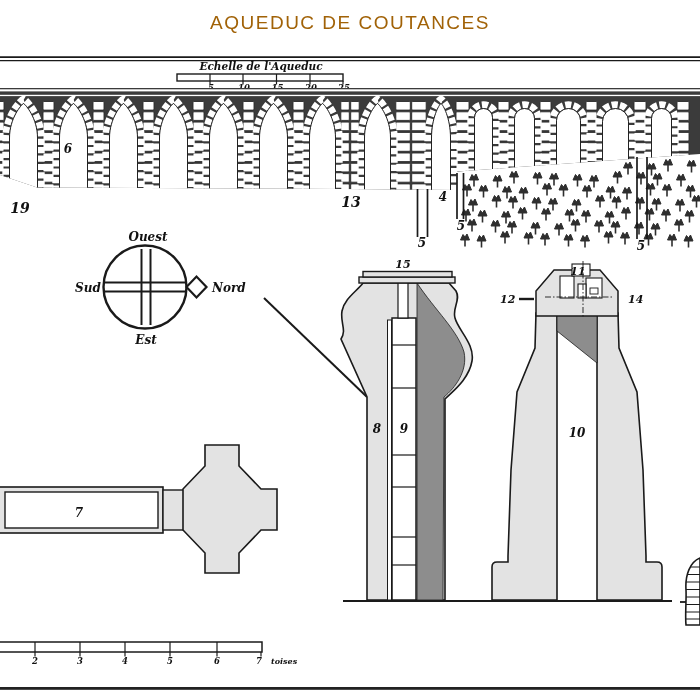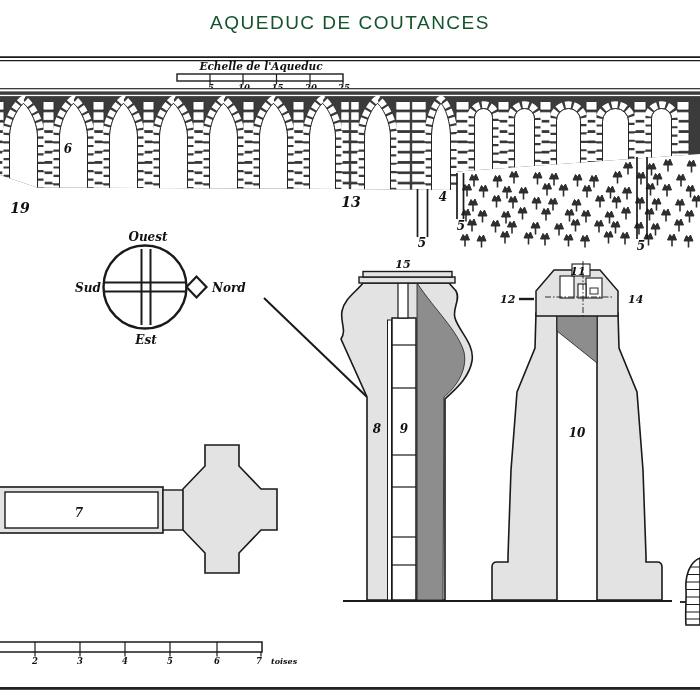--- a/index.html
+++ b/index.html
@@ -1,20 +1,20 @@
 <!DOCTYPE html>
 <html><head>
 <meta charset="utf-8">
 <style>
   html,body{margin:0;padding:0;background:#fff;}
   #stage{position:relative;width:700px;height:700px;background:#fff;overflow:hidden;
          font-family:"DejaVu Serif", serif;}
   #title{position:absolute;top:12px;left:0;width:700px;text-align:center;
          font-family:"Liberation Sans", sans-serif;font-size:19px;letter-spacing:1.5px;
-         color:#14532d;}
+         color:#a16207;}
   svg{position:absolute;top:0;left:0;}
   text{fill:#111;font-family:"DejaVu Serif", serif;font-style:italic;font-weight:bold;}
   .t14{font-size:14px;} .t12{font-size:12px;} .t11{font-size:11px;}
   .t10{font-size:10.5px;} .t8{font-size:8.5px;} .t7{font-size:8px;}
   .mid{text-anchor:middle;}
 </style>
 </head>
 <body>
 
 <div id="stage">

